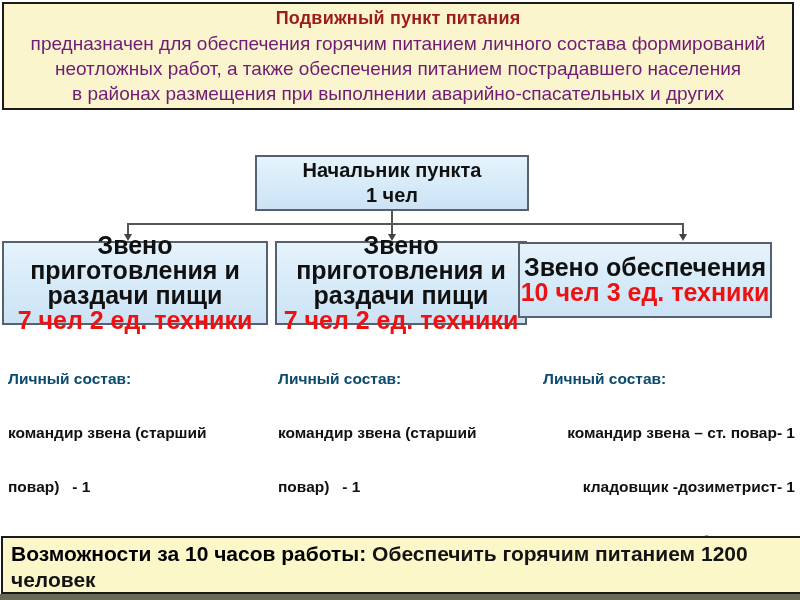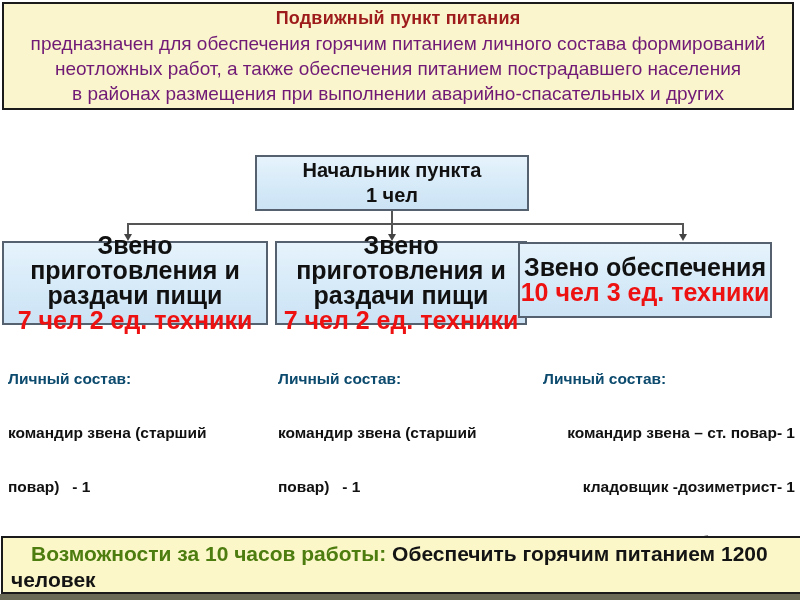--- a/index.html
+++ b/index.html
@@ -43,21 +43,21 @@
   .col-2{left:278px;width:258px;}
   .col-3{left:543px;width:252px;}
   .red-hdr{color:#0c4a6e;}
   .detail-row{display:flex;justify-content:flex-end;}
   
   .footer-panel{
     position:absolute;left:1px;top:536px;width:790px;height:51px;
     background:#FBF7C9;border:2px solid #1a1a1a;padding:3px 8px 0 8px;
     font-size:21px;font-weight:bold;line-height:26px;color:#141414;
   }
-  .footer-label{color:#4d7c0f;margin-left:20px;}
+  .footer-label{color:#000000;}
   .bottom-bar{position:absolute;left:0;top:594px;width:800px;height:6px;background:#6A6A56;}
 </style>
 </head>
 <body>
 
 <div class="slide">
 
   <div class="header-panel">
     <div class="slide-title">Подвижный пункт питания</div>
     <div class="slide-desc">

